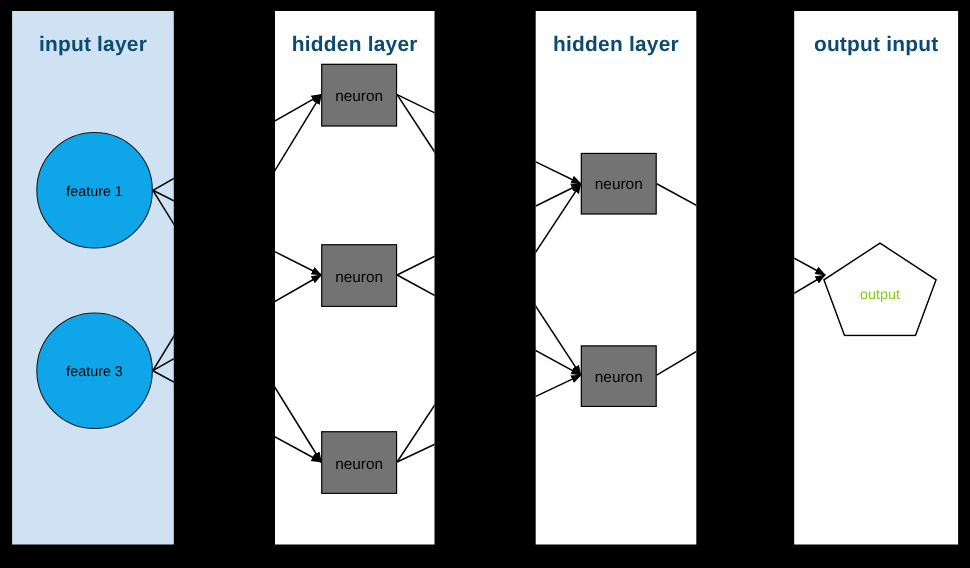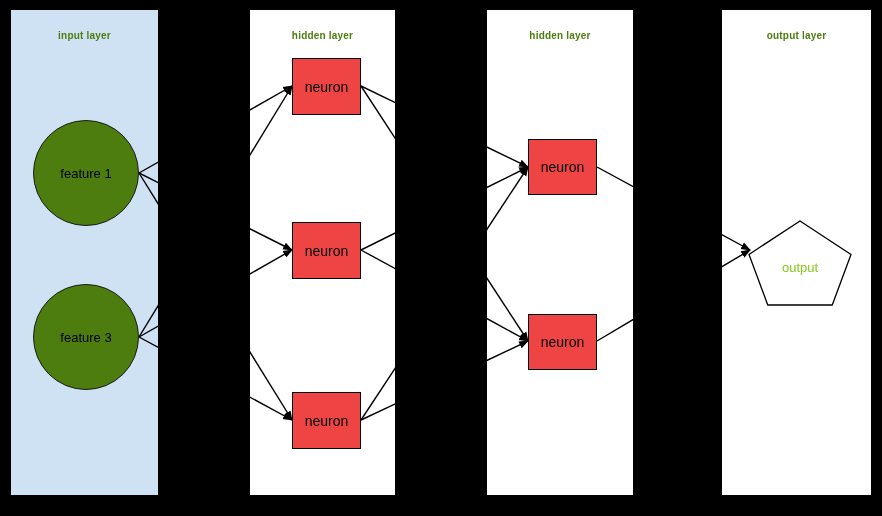--- a/index.html
+++ b/index.html
@@ -19,49 +19,49 @@
     position: absolute;
     box-sizing: border-box;
     overflow: hidden;
   }
   .layer-title {
     position: absolute;
     left: 0;
     right: 0;
     text-align: center;
     font-weight: bold;
-    font-size: 10px;
-    color: #4d7c0f;
+    font-size: 19px;
+    color: #0c4a6e;
     letter-spacing: 0.2px;
   }
   .edge-svg {
     position: absolute;
     left: 0;
     top: 0;
     width: 882px;
     height: 516px;
     pointer-events: none;
   }
   .node-circle {
     position: absolute;
     box-sizing: border-box;
     border: 1.3px solid #1a1a1a;
     border-radius: 50%;
-    background: #4d7c0f;
+    background: #0ea5e9;
     display: flex;
     align-items: center;
     justify-content: center;
     font-size: 13px;
     color: #000000;
   }
   .node-box {
     position: absolute;
     box-sizing: border-box;
     border: 1.6px solid #000000;
-    background: #ef4444;
+    background: #737373;
     display: flex;
     align-items: center;
     justify-content: center;
     font-size: 14px;
     color: #000000;
   }
   .node-pent-wrap {
     position: absolute;
   }
   .node-pent-label {
@@ -174,21 +174,21 @@
             <line x1="361" y1="86" x2="528" y2="167" stroke="#000000" stroke-width="1.4" marker-end="url(#arrow-output)"></line>
             <line x1="361" y1="86" x2="528" y2="341" stroke="#000000" stroke-width="1.4" marker-end="url(#arrow-output)"></line>
             <line x1="361" y1="250" x2="528" y2="167" stroke="#000000" stroke-width="1.4" marker-end="url(#arrow-output)"></line>
             <line x1="361" y1="250" x2="528" y2="341" stroke="#000000" stroke-width="1.4" marker-end="url(#arrow-output)"></line>
             <line x1="361" y1="420" x2="528" y2="167" stroke="#000000" stroke-width="1.4" marker-end="url(#arrow-output)"></line>
             <line x1="361" y1="420" x2="528" y2="341" stroke="#000000" stroke-width="1.4" marker-end="url(#arrow-output)"></line>
             <line x1="597" y1="167" x2="750" y2="250" stroke="#000000" stroke-width="1.4" marker-end="url(#arrow-output)"></line>
             <line x1="597" y1="341" x2="750" y2="250" stroke="#000000" stroke-width="1.4" marker-end="url(#arrow-output)"></line>
           </svg>
         </div>
-        <div class="layer-title" style="top: 20px;">output layer</div>
+        <div class="layer-title" style="top: 20px;">output input</div>
       </div>
     </div>
 
   <div id="nodes">
       <div class="node-circle" style="left: 33px; top: 120px; width: 106px; height: 106px;">feature 1</div>
       <div class="node-circle" style="left: 33px; top: 284px; width: 106px; height: 106px;">feature 3</div>
       <div class="node-box" style="left: 292px; top: 58px; width: 69px; height: 57px;">neuron</div>
       <div class="node-box" style="left: 292px; top: 222px; width: 69px; height: 57px;">neuron</div>
       <div class="node-box" style="left: 292px; top: 392px; width: 69px; height: 57px;">neuron</div>
       <div class="node-box" style="left: 528px; top: 139px; width: 69px; height: 56px;">neuron</div>

